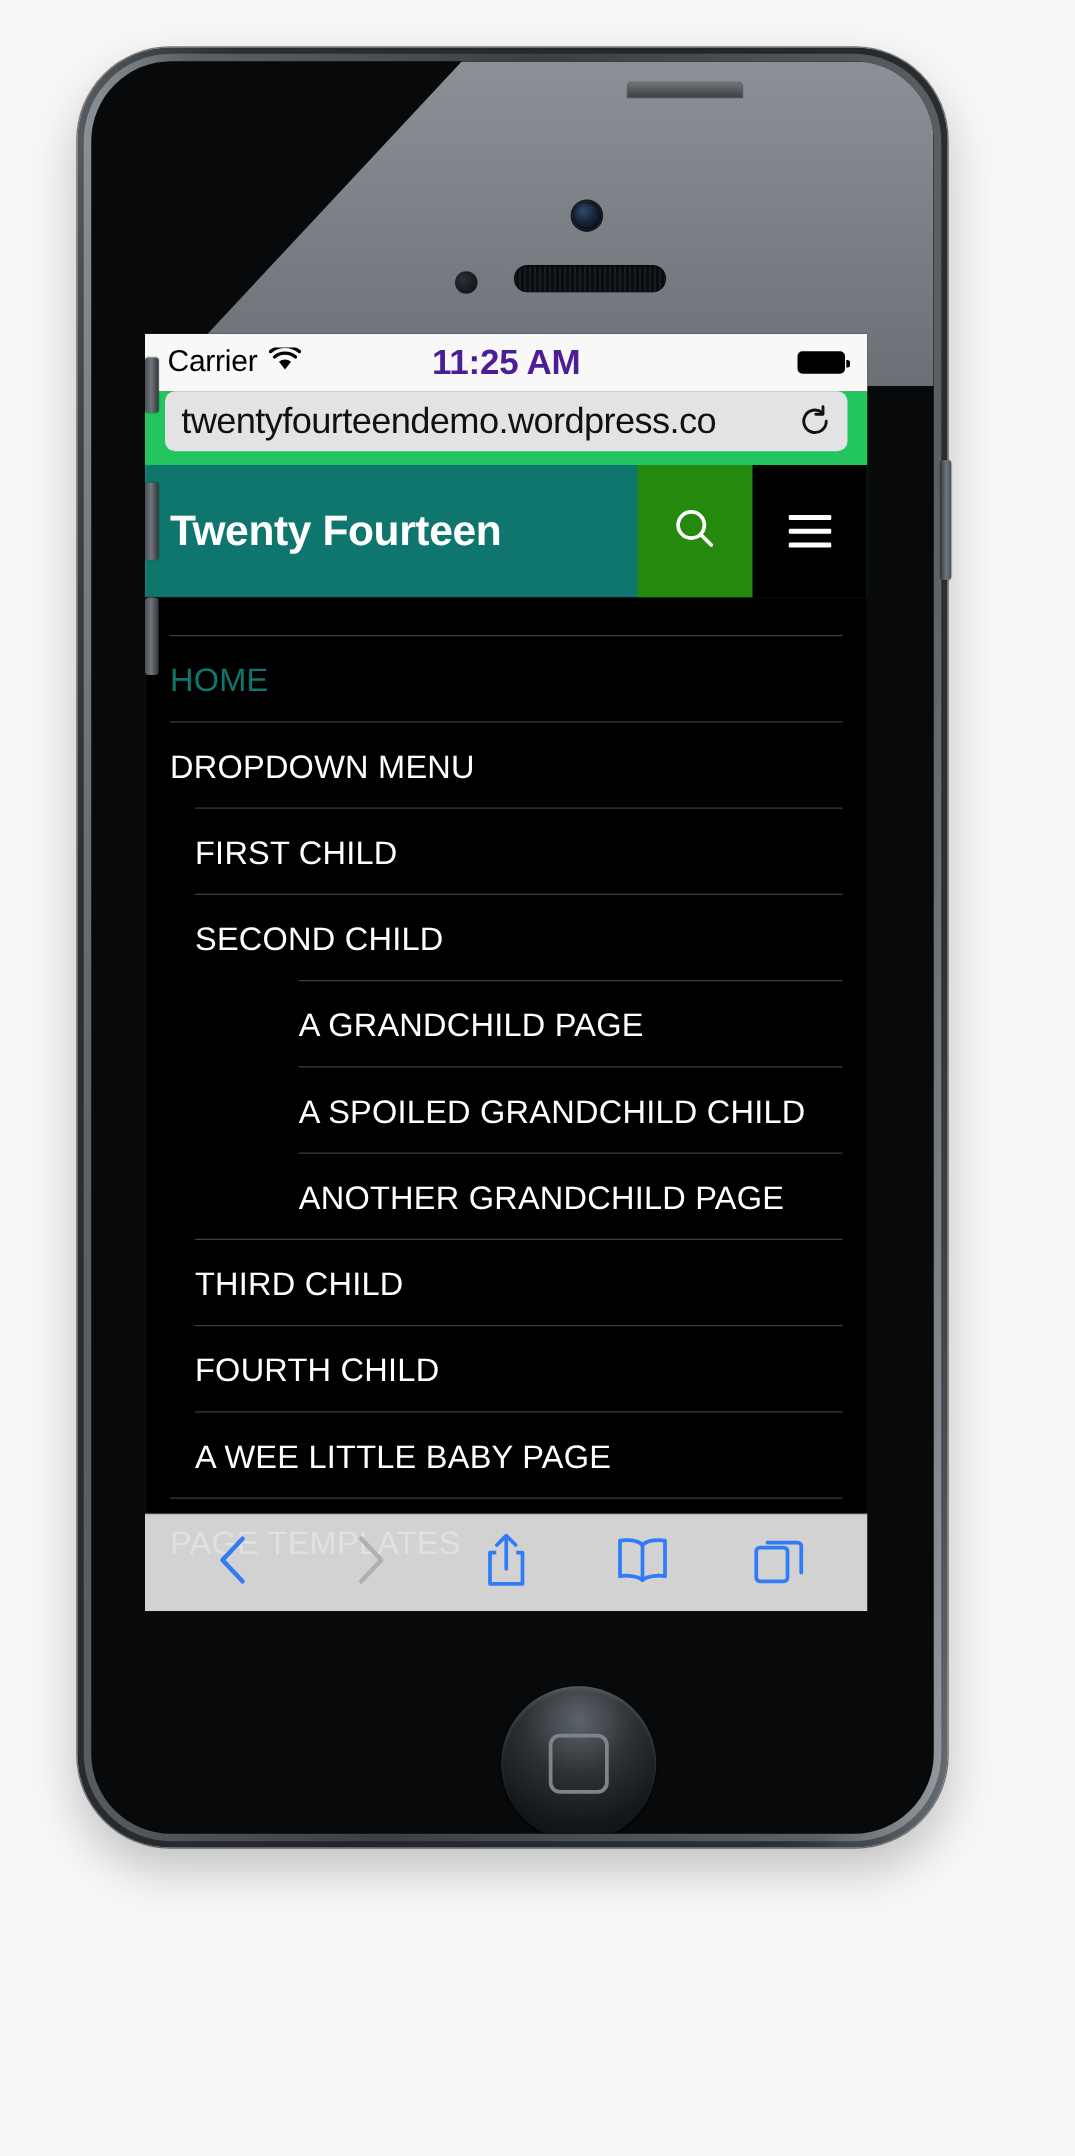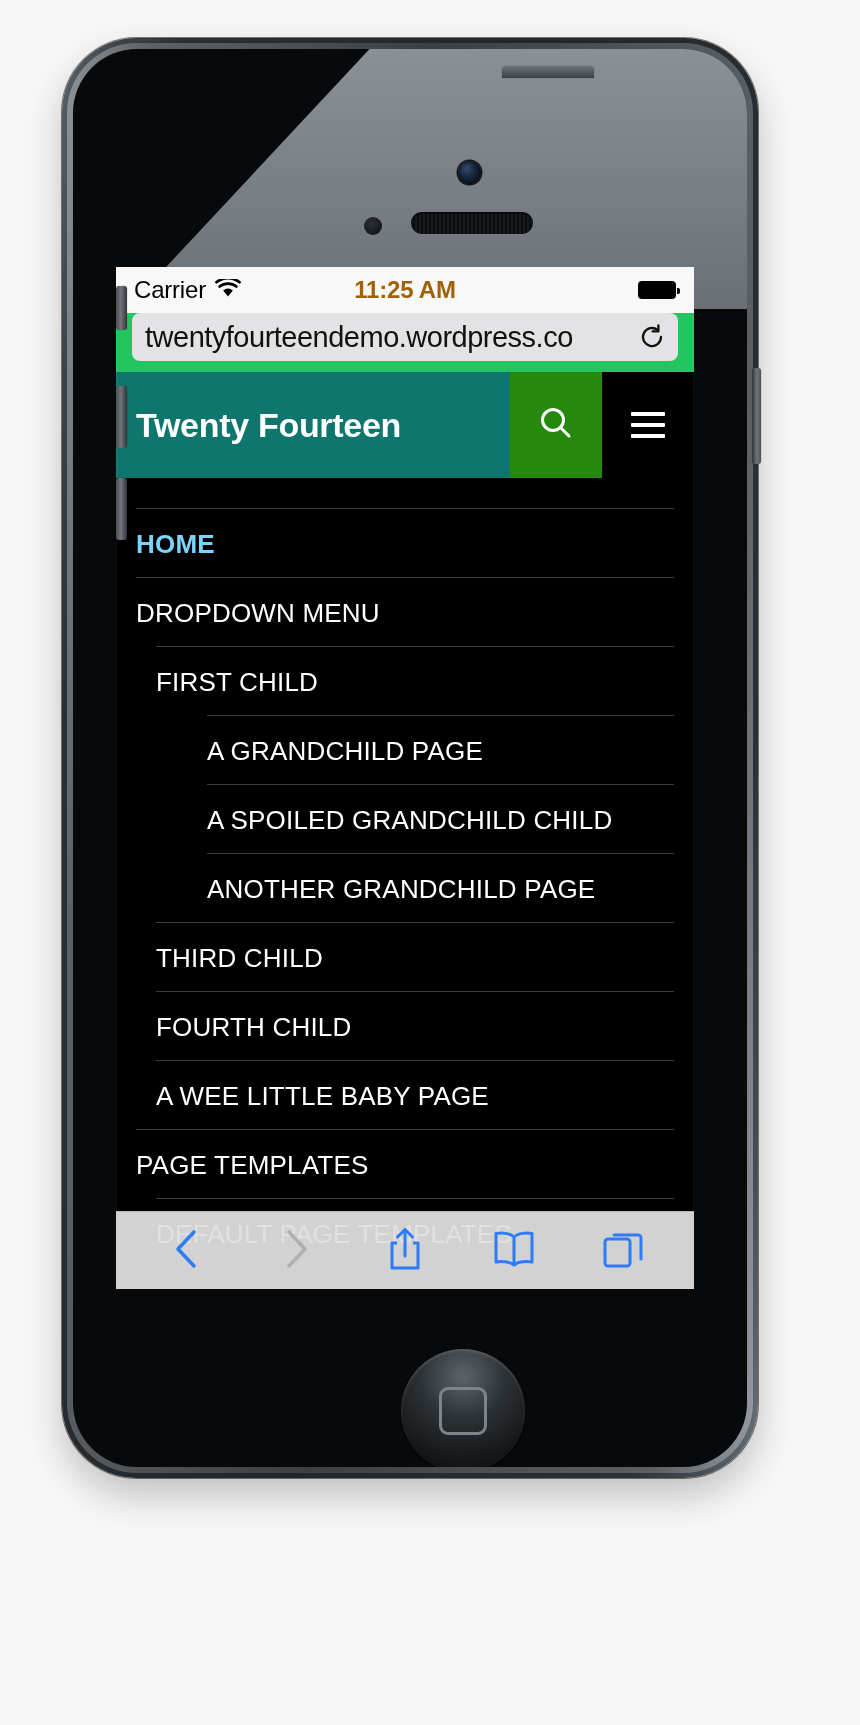--- a/index.html
+++ b/index.html
@@ -146,23 +146,23 @@
   .sb-carrier {
     font-size: 24px;
     color: #000;
     font-family: "Liberation Sans", sans-serif;
     letter-spacing: -0.2px;
   }
   .sb-time {
     position: absolute;
     left: 0; right: 0;
     text-align: center;
-    font-size: 24px;
+    font-size: 28px;
     font-weight: bold;
-    color: #a16207;
+    color: #4c1d95;
     letter-spacing: -0.2px;
   }
   .sb-right { margin-left: auto; display: flex; align-items: center; }
   .battery {
     width: 38px; height: 18px;
     border: 2px solid #000;
     border-radius: 4px;
     position: relative;
     box-sizing: border-box;
     background: #000;
@@ -260,24 +260,24 @@
     color: #fff;
     font-size: 26px;
     letter-spacing: 0.2px;
     padding: 22px 0 20px 0;
     border-top: 1px solid #3d3d3d;
     line-height: 1;
     white-space: nowrap;
   }
   .nav-item.lvl0 { margin-left: 0px; }
   .nav-item.lvl1 { margin-left: 20px; }
-  .nav-item.lvl2 { margin-left: 71px; }
+  .nav-item.lvl2 { margin-left: 103px; }
   .nav-item.current {
-    color: #7dd3fc;
-    font-weight: bold;
+    color: #0f766e;
+    font-weight: normal;
   }
 
   
   .toolbar {
     position: absolute;
     left: 0; right: 0; bottom: 0;
     height: 78px;
     background: rgba(223,223,223,0.94);
     display: flex;
     align-items: center;
@@ -363,20 +363,21 @@
             <span class="bar"></span>
           </div>
         </div>
 
         <nav class="nav">
           <div class="nav-spacer"></div>
           <div id="nav-list">
               <a class="nav-item lvl0 current">HOME</a>
               <a class="nav-item lvl0">DROPDOWN MENU</a>
               <a class="nav-item lvl1">FIRST CHILD</a>
+              <a class="nav-item lvl1">SECOND CHILD</a>
               <a class="nav-item lvl2">A GRANDCHILD PAGE</a>
               <a class="nav-item lvl2">A SPOILED GRANDCHILD CHILD</a>
               <a class="nav-item lvl2">ANOTHER GRANDCHILD PAGE</a>
               <a class="nav-item lvl1">THIRD CHILD</a>
               <a class="nav-item lvl1">FOURTH CHILD</a>
               <a class="nav-item lvl1">A WEE LITTLE BABY PAGE</a>
               <a class="nav-item lvl0">PAGE TEMPLATES</a>
               <a class="nav-item lvl1">DEFAULT PAGE TEMPLATES</a>
             </div>
         </nav>

